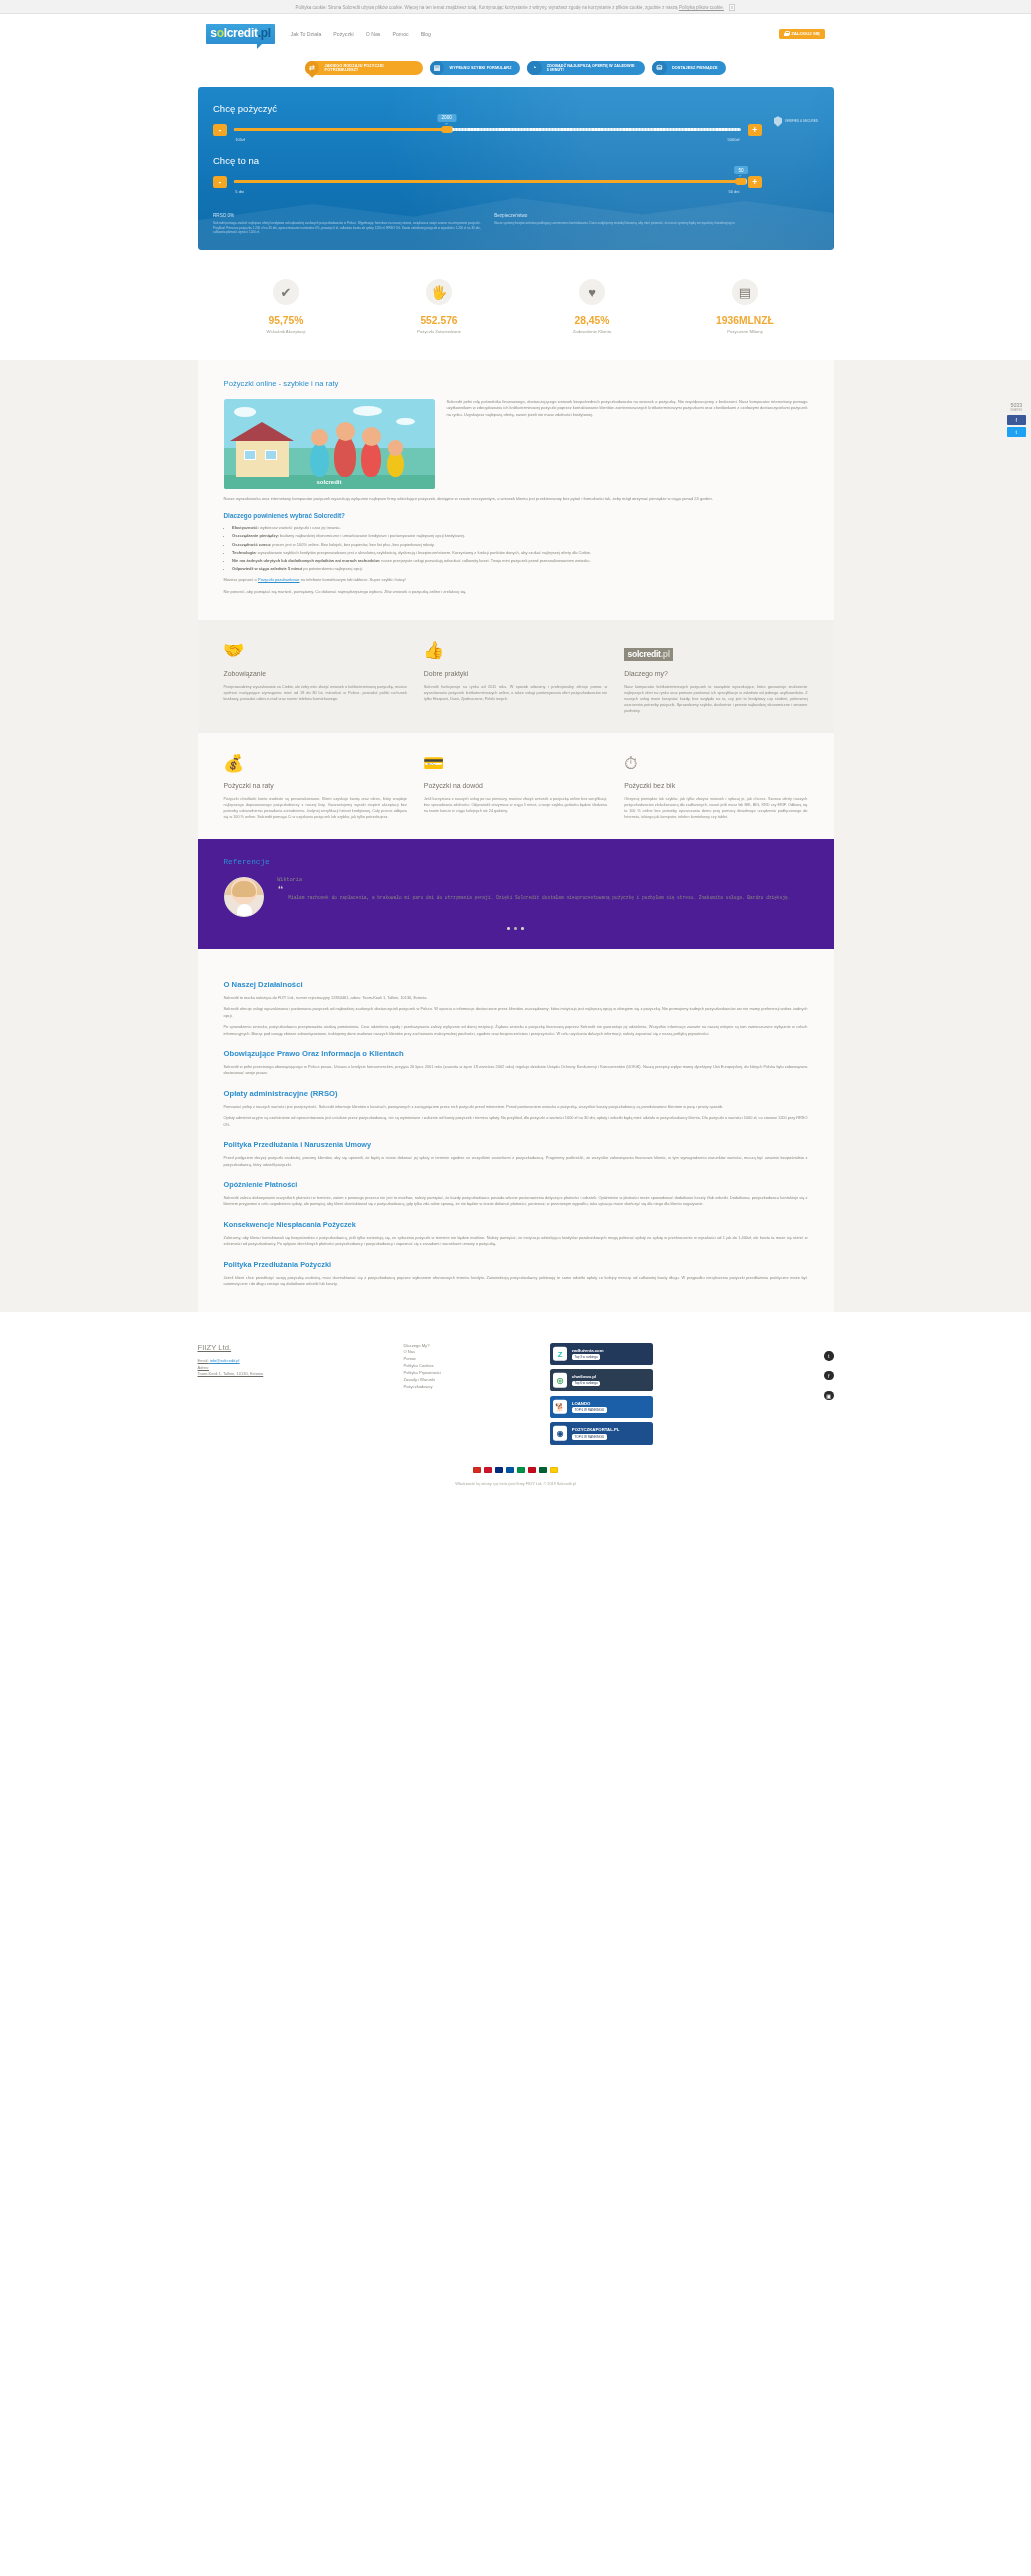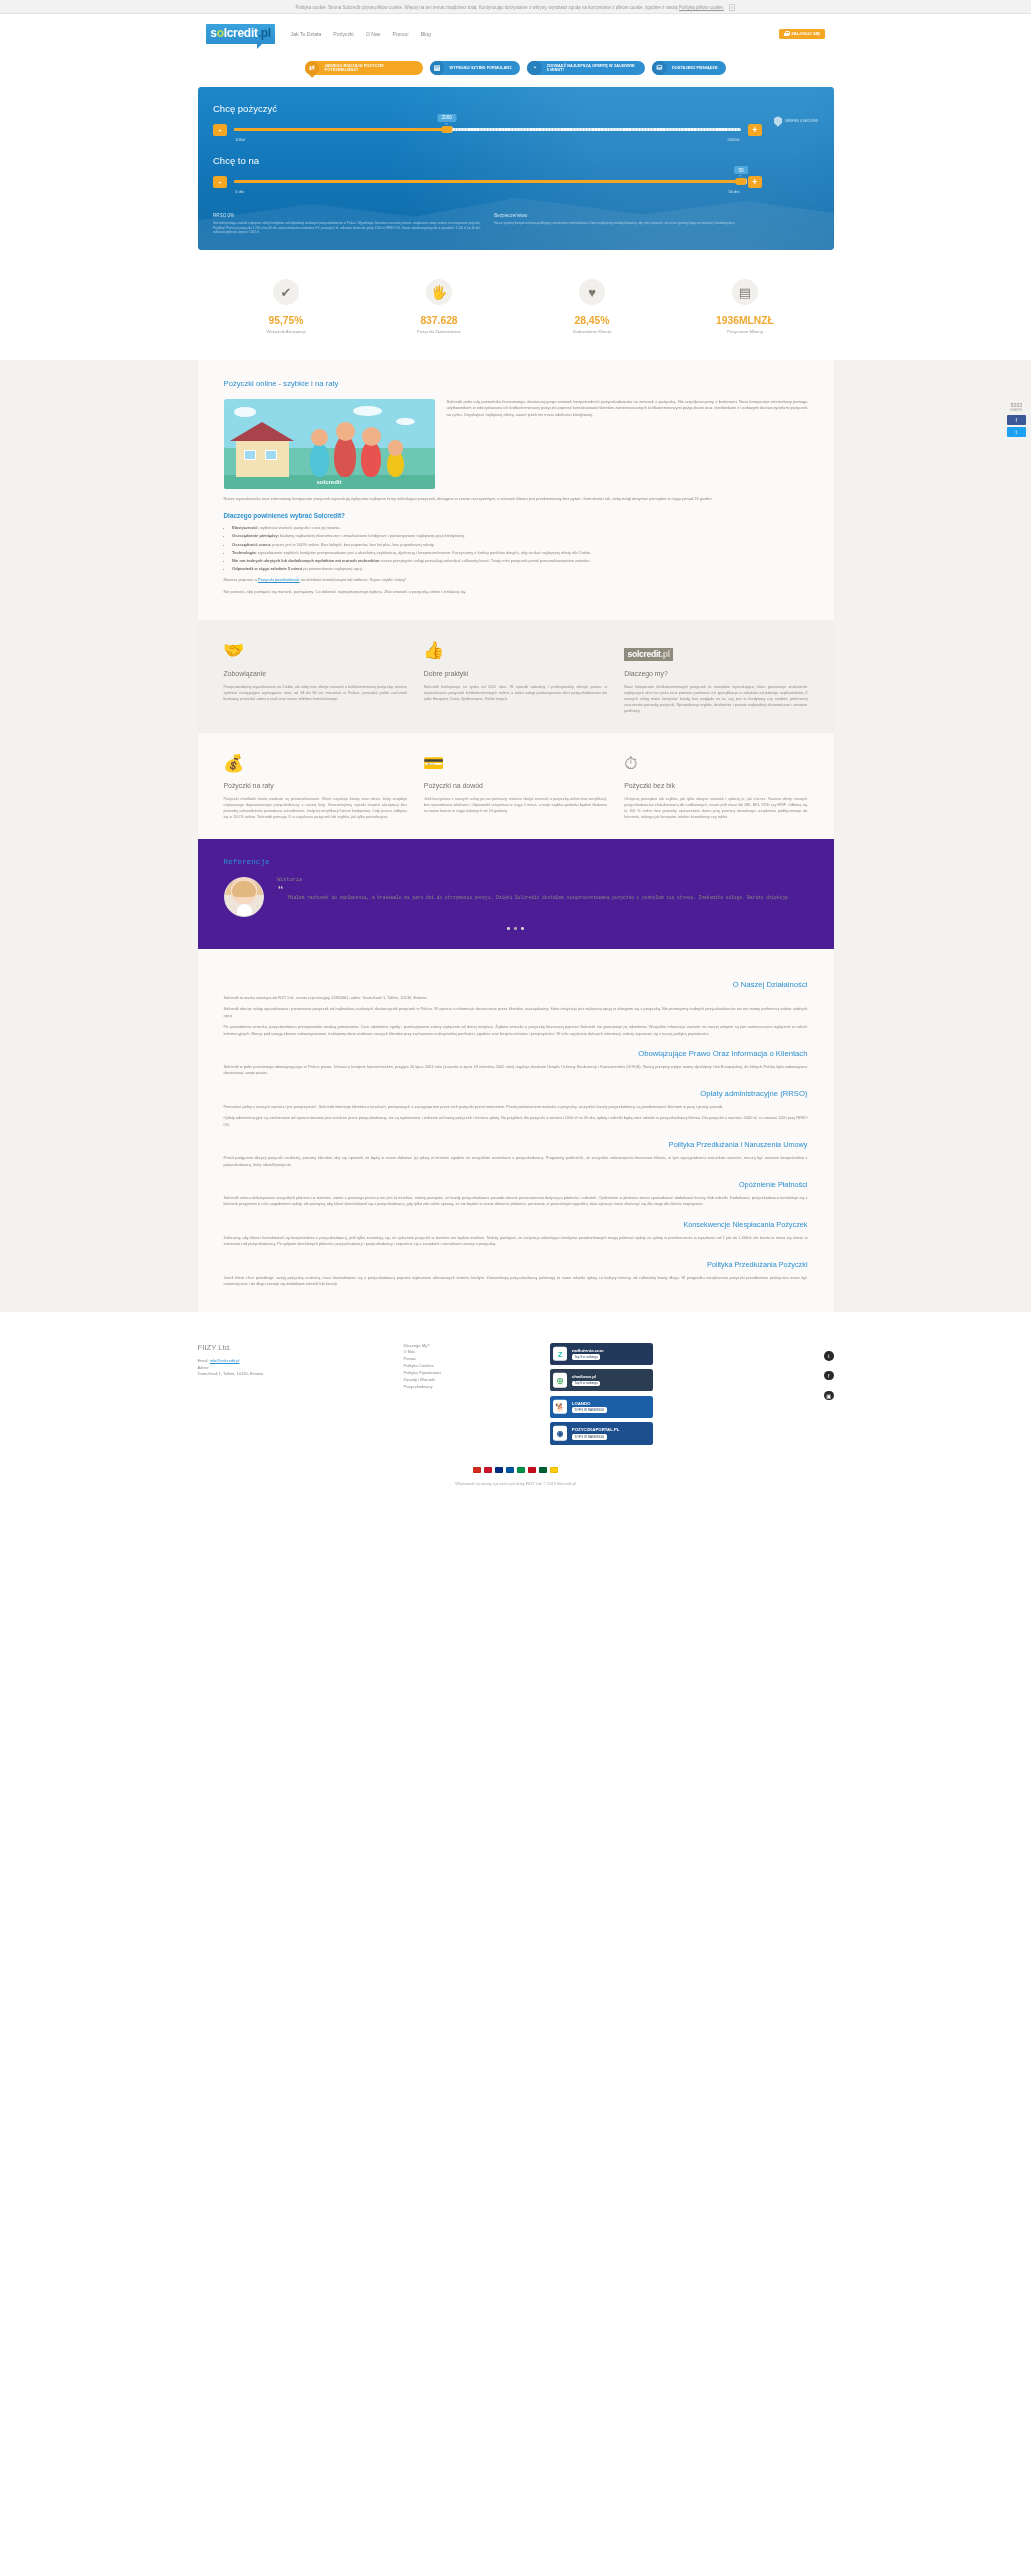--- a/index.html
+++ b/index.html
@@ -185,27 +185,27 @@
     border:0.9px solid #e6e3db; overflow:hidden; position:relative;}
   .avatar:before{content:"";position:absolute;left:7.7px;top:3.4px;width:24px;height:15.5px;background:#e0b77f;border-radius:12px 12px 5.2px 5.2px;}
   .avatar:after{content:"";position:absolute;left:12px;bottom:0;width:15.5px;height:11.2px;background:#fff;border-radius:7.7px 7.7px 0 0;}
   .ref-name { font-size:5.2px; color:#8b8880; margin-bottom:5.2px; }
   .quote { font-size:11.2px; color:#cfcdc6; line-height:6.9px; float:left; margin-right:4.3px;}
   .ref-text { font-size:4.5px; line-height:6.9px; color:#8b8880; }
   .dots { display:flex; gap:4.3px; justify-content:center; margin-top:10.3px; }
   .dot { width:2.6px;height:2.6px;border-radius:50%;background:#d6d3cb; }
   .dot.on { background:#b3b0a8; }
   
-  .legal h3 { color:#2d8fd0; font-size:7.3px; font-weight:400; margin:12px 0 6px;text-align:right; }
+  .legal h3 { color:#2d8fd0; font-size:7.3px; font-weight:700; margin:12px 0 6px; }
   .legal h3.big { font-size:7.7px; }
   .legal p { font-size:3.9px; line-height:6.4px; color:#8b8880; text-align:justify; margin-bottom:5.2px;}
   
   .footer { background:#fff; padding: 31px 0 0; }
   .fcols { width:636px; margin:0 auto; display:flex; gap:17px; align-items:flex-start;}
-  .fcol1 { width:189px; }
+  .fcol1 { width:189px;text-decoration:underline; }
   .fcol1 .cn { font-size:7.7px; color:#8b8880; margin-bottom:6.9px; }
   .fcol1 .ln { font-size:4px; color:#8b8880; line-height:6.5px; }
   .fcol2 { width:129px; }
   .fcol2 a { display:block; font-size:4.1px; color:#8b8880; text-decoration:none; line-height:6.9px; }
   .badges { width:103px; display:flex; flex-direction:column; gap:4.3px; }
   .badge { height:22.3px; border-radius:2.6px; color:#fff; font-size:4.3px; display:flex;
     flex-direction:column; justify-content:center; padding-left:22.3px; position:relative; font-weight:700;}
   .badge .sub{ font-size:3.1px; font-weight:400; background:#fff; color:#23395b; border-radius:1.7px;
     padding:0.9px 2.6px; margin-top:1.3px; display:inline-block; width:fit-content;}
   .badge .bi{position:absolute;left:3.4px;top:50%;transform:translateY(-50%);width:14.6px;height:14.6px;
@@ -337,21 +337,21 @@
 </div>
 
 <div class="stats">
   <div class="stat">
     <div class="ic">✔</div>
     <div class="val">95,75%</div>
     <div class="lab">Wskaźnik Akceptacji</div>
   </div>
   <div class="stat">
     <div class="ic">🖐</div>
-    <div class="val">837.628</div>
+    <div class="val">552.576</div>
     <div class="lab">Pożyczki Zatwierdzone</div>
   </div>
   <div class="stat">
     <div class="ic">♥</div>
     <div class="val">28,45%</div>
     <div class="lab">Zadowolenie Klienta</div>
   </div>
   <div class="stat">
     <div class="ic">▤</div>
     <div class="val">1936MLNZŁ</div>

